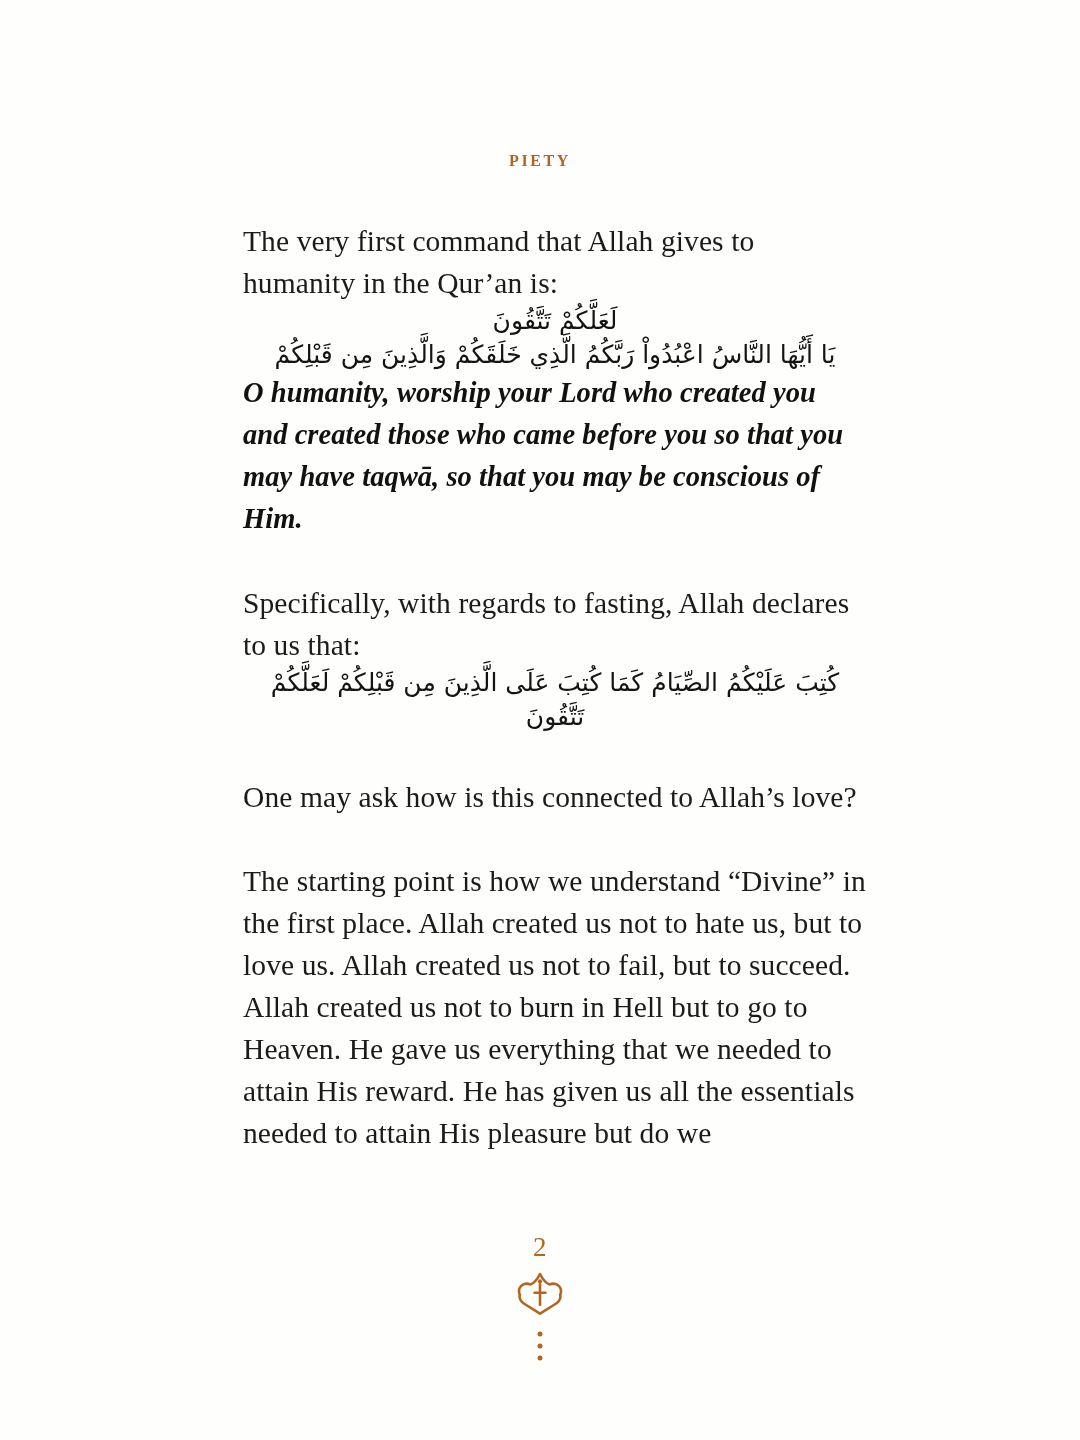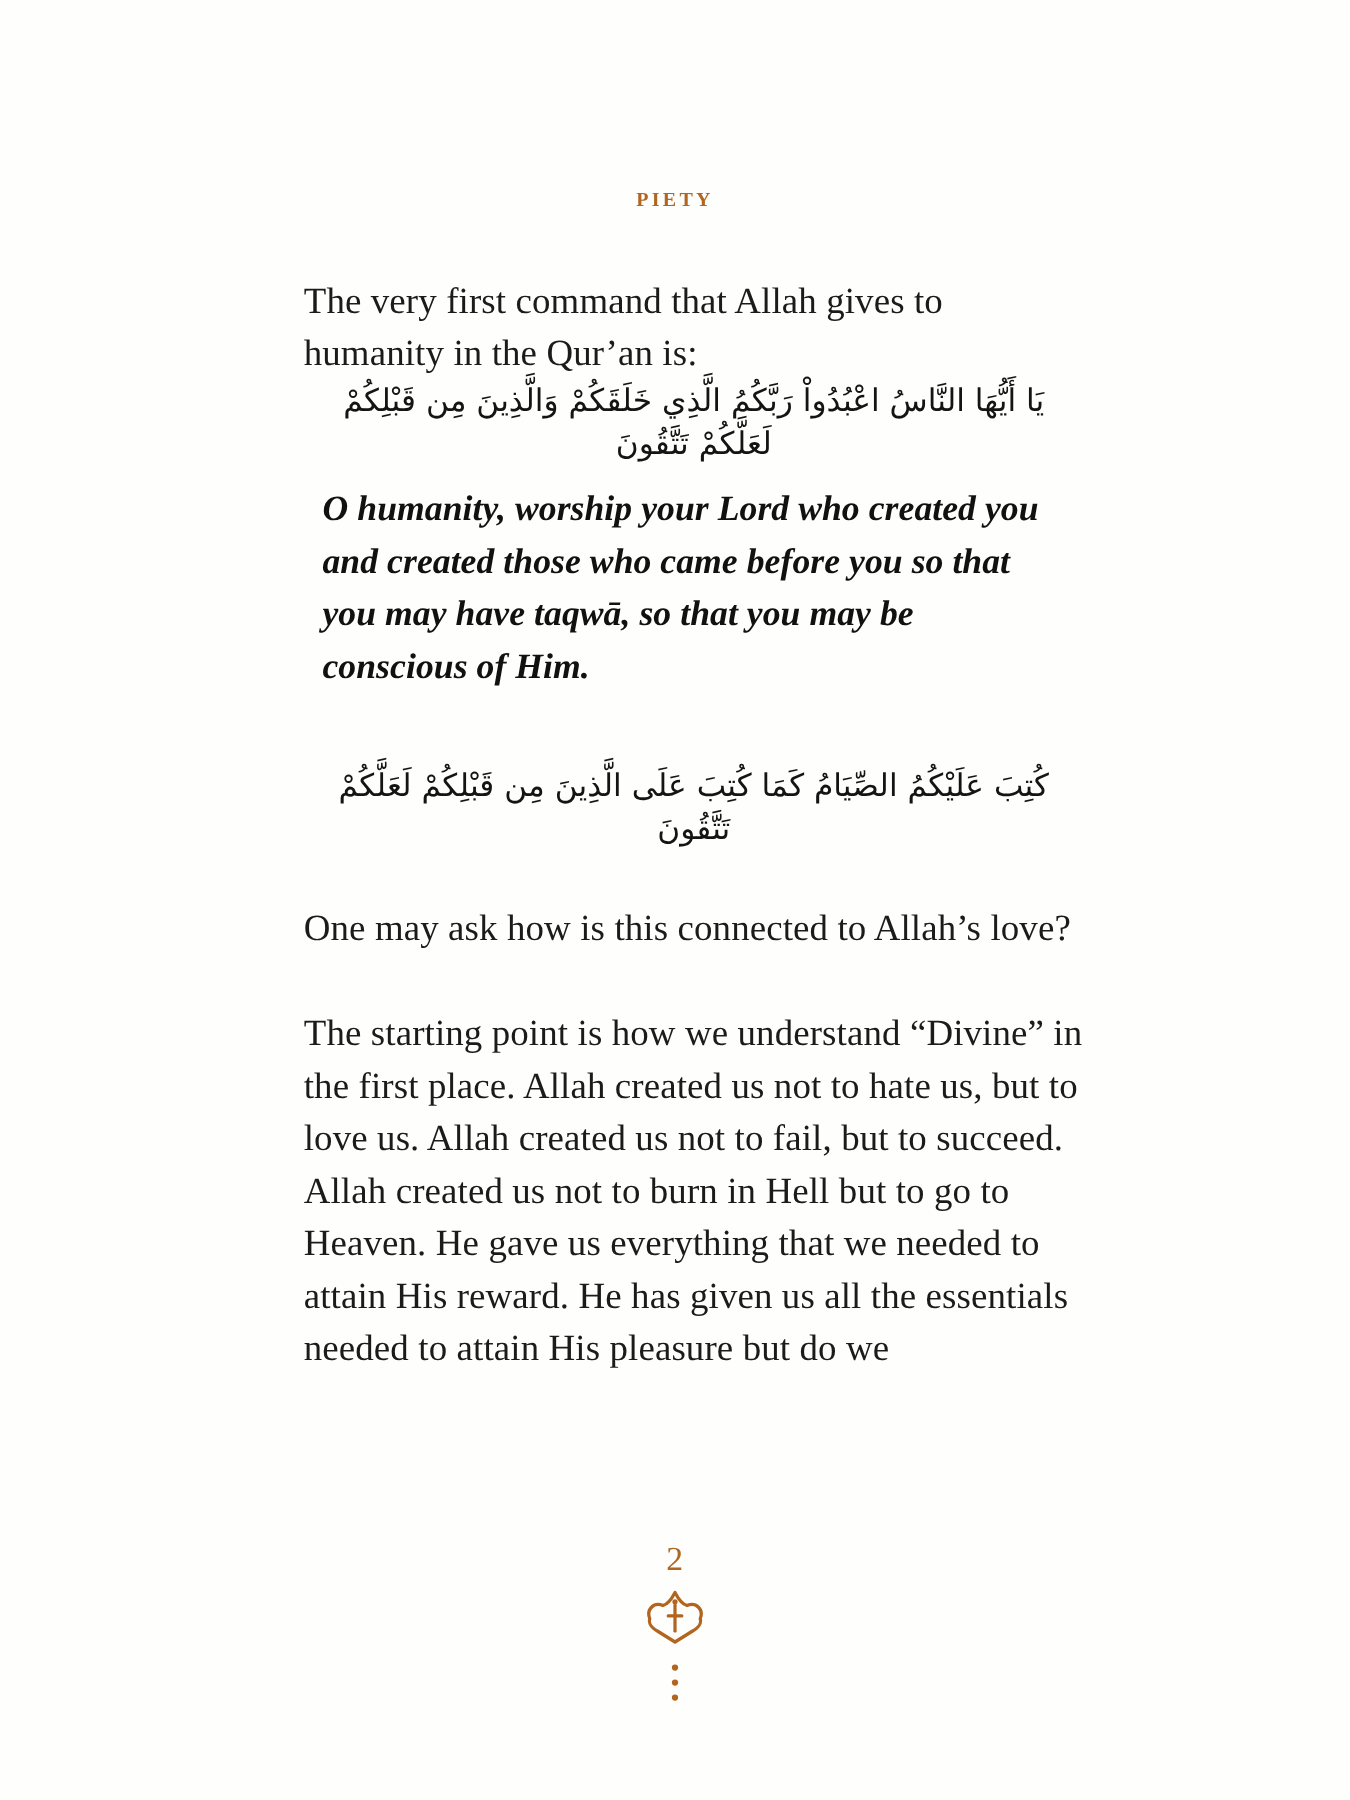--- a/index.html
+++ b/index.html
@@ -50,21 +50,21 @@
   p.body-par {
     margin: 0;
     font-size: 29.5px;
     line-height: 42px;
     color: #1b1b1b;
     font-weight: 400;
     letter-spacing: 0.1px;
   }
 
   p.quote-translation {
-    margin: 15px;
+    margin: 0;
     font-size: 28.5px;
     line-height: 42px;
     font-style: italic;
     font-weight: bold;
     color: #111;
     letter-spacing: 0.05px;
   }
 
   p.arabic {
     margin: 0;
@@ -107,27 +107,28 @@
 <body>
 
 <div class="page">
 
   <div class="running-head">PIETY</div>
 
   <div class="text-column">
 
     <p class="body-par">The very first command that Allah gives to humanity in the Qur’an is:</p>
 
+    <p class="arabic">لَعَلَّكُمْ تَتَّقُونَ</p>
     <p class="arabic">يَا أَيُّهَا النَّاسُ اعْبُدُواْ رَبَّكُمُ الَّذِي خَلَقَكُمْ وَالَّذِينَ مِن قَبْلِكُمْ</p>
-    <p class="arabic">لَعَلَّكُمْ تَتَّقُونَ</p>
 
     <p class="quote-translation">O humanity, worship your Lord who created you and created those who came before you so that you may have taqwā, so that you may be conscious of Him.</p>
 
     <div class="gap-par"></div>
 
+    <p class="body-par">Specifically, with regards to fasting, Allah declares to us that:</p>
 
     <p class="arabic">كُتِبَ عَلَيْكُمُ الصِّيَامُ كَمَا كُتِبَ عَلَى الَّذِينَ مِن قَبْلِكُمْ لَعَلَّكُمْ تَتَّقُونَ</p>
 
 
     <div class="gap-par"></div>
 
     <p class="body-par">One may ask how is this connected to Allah’s love?</p>
 
     <div class="gap-par"></div>
 

